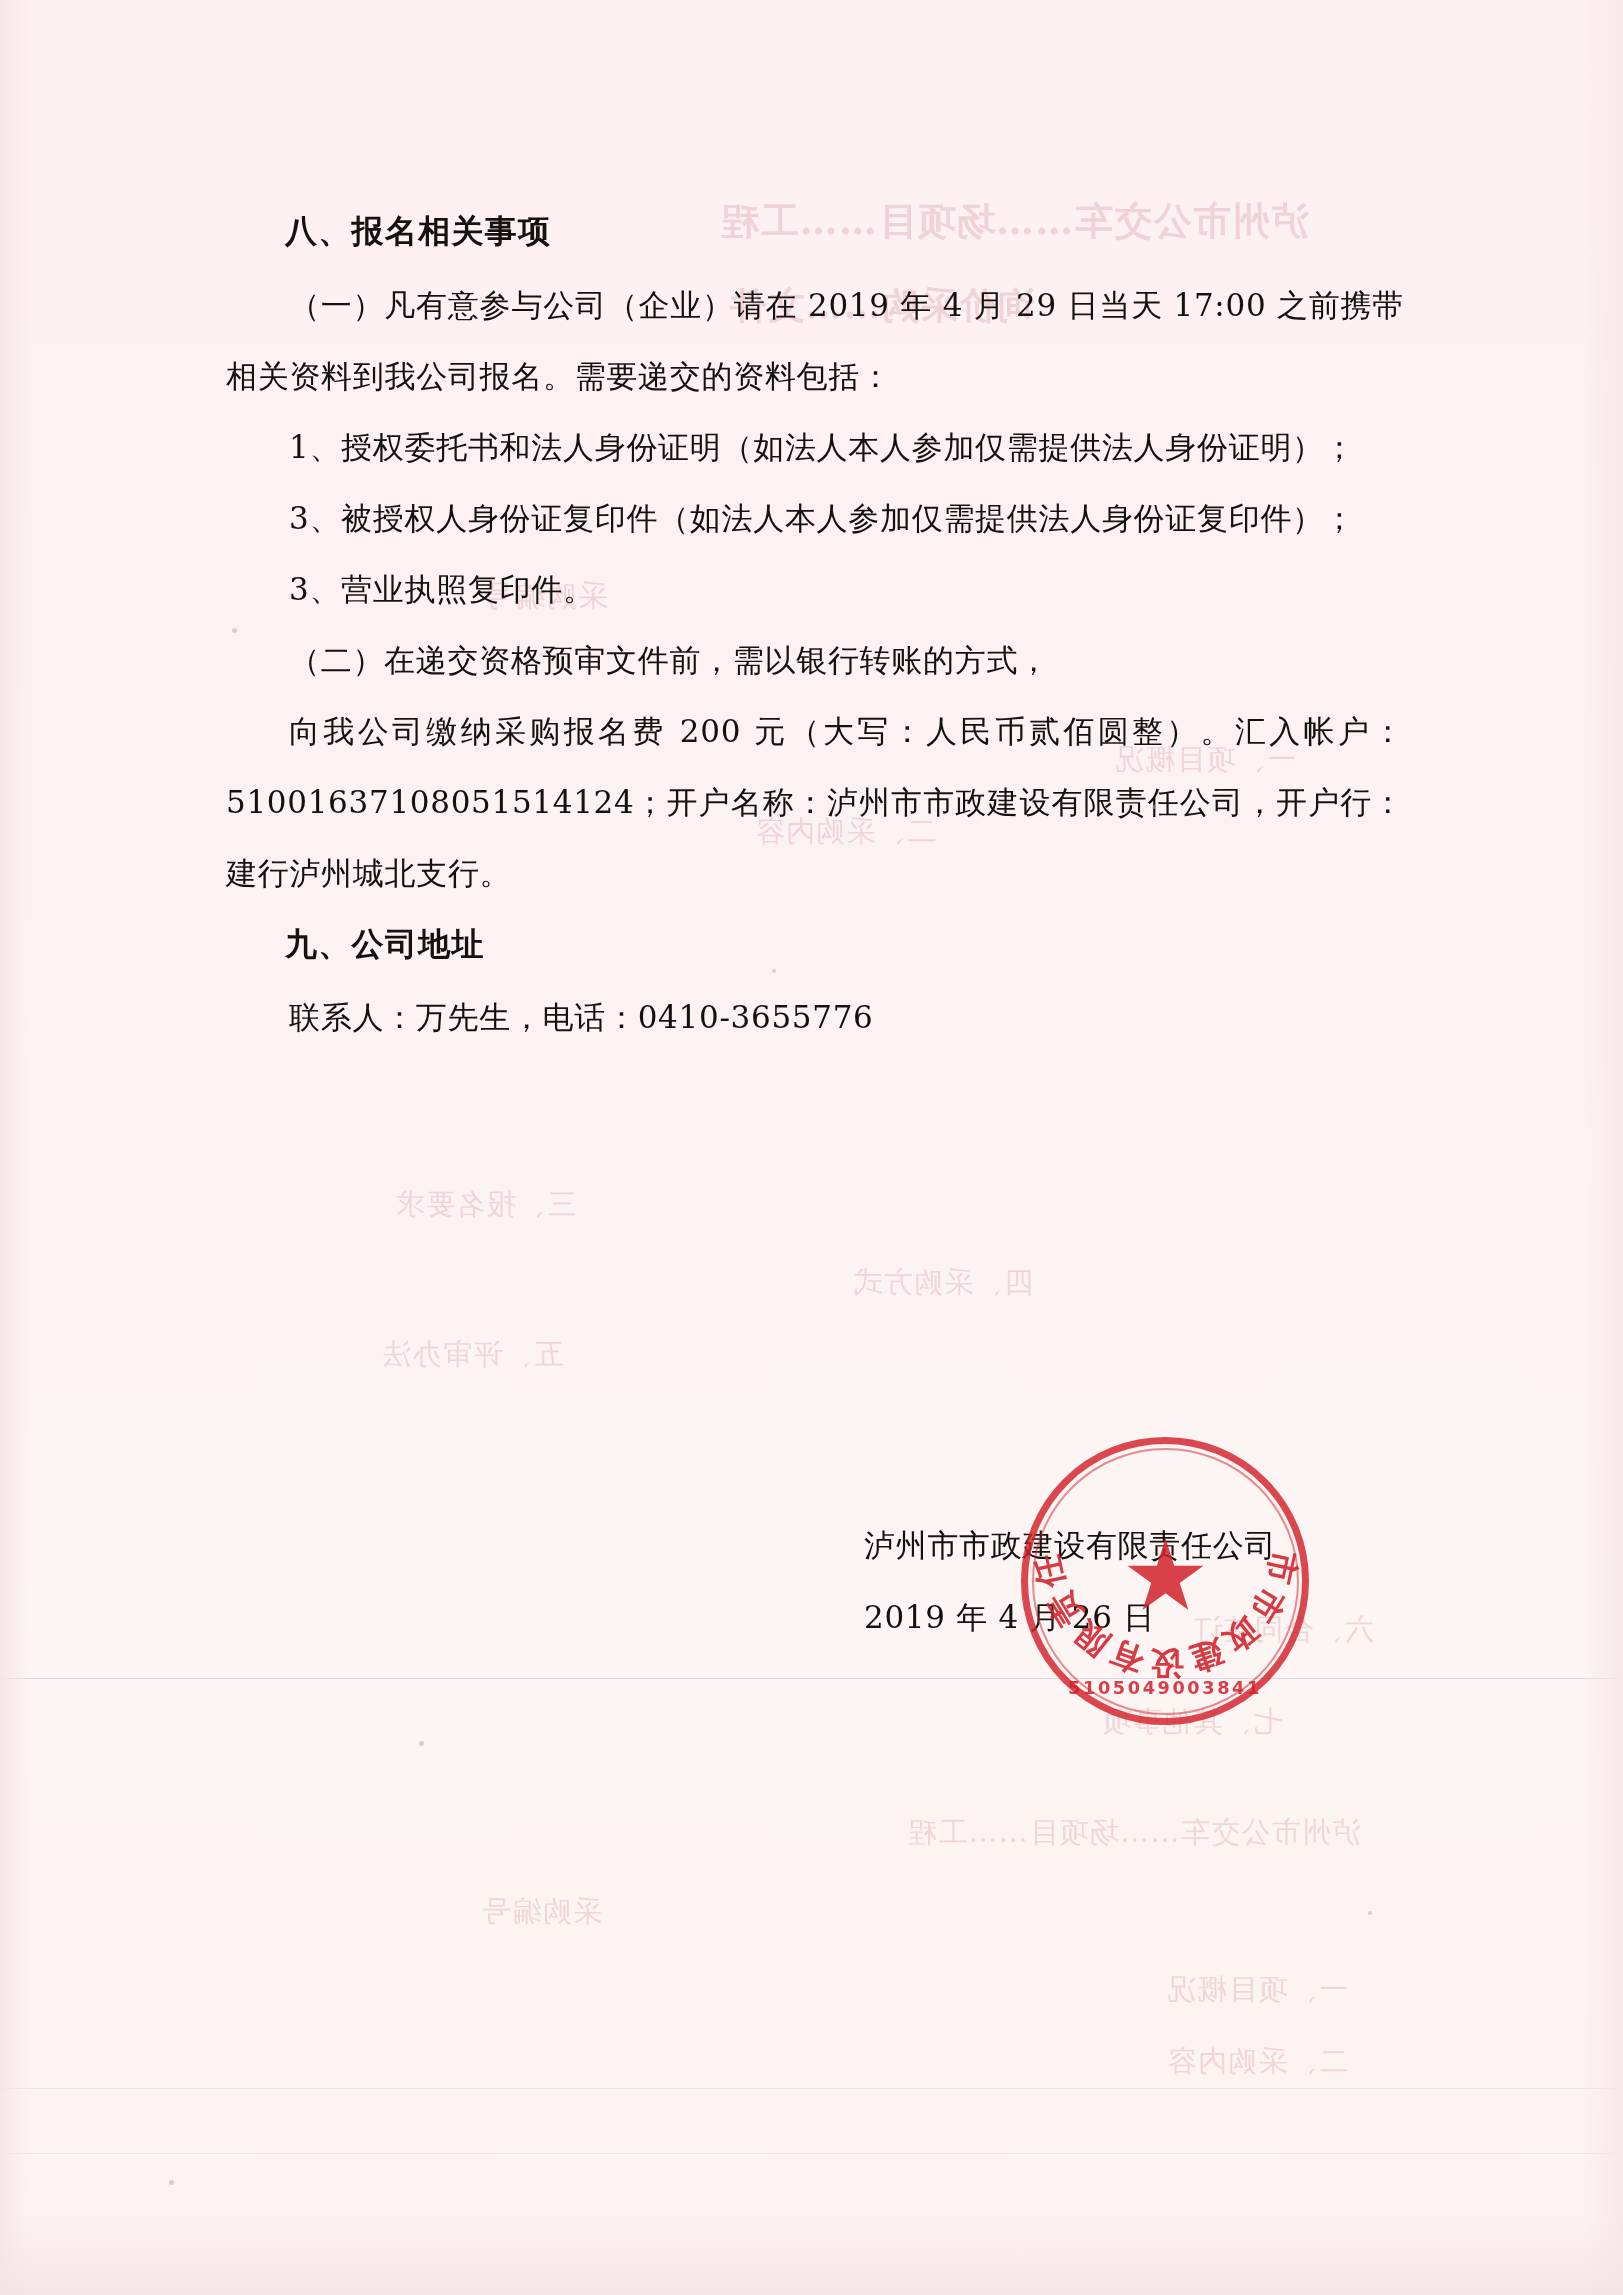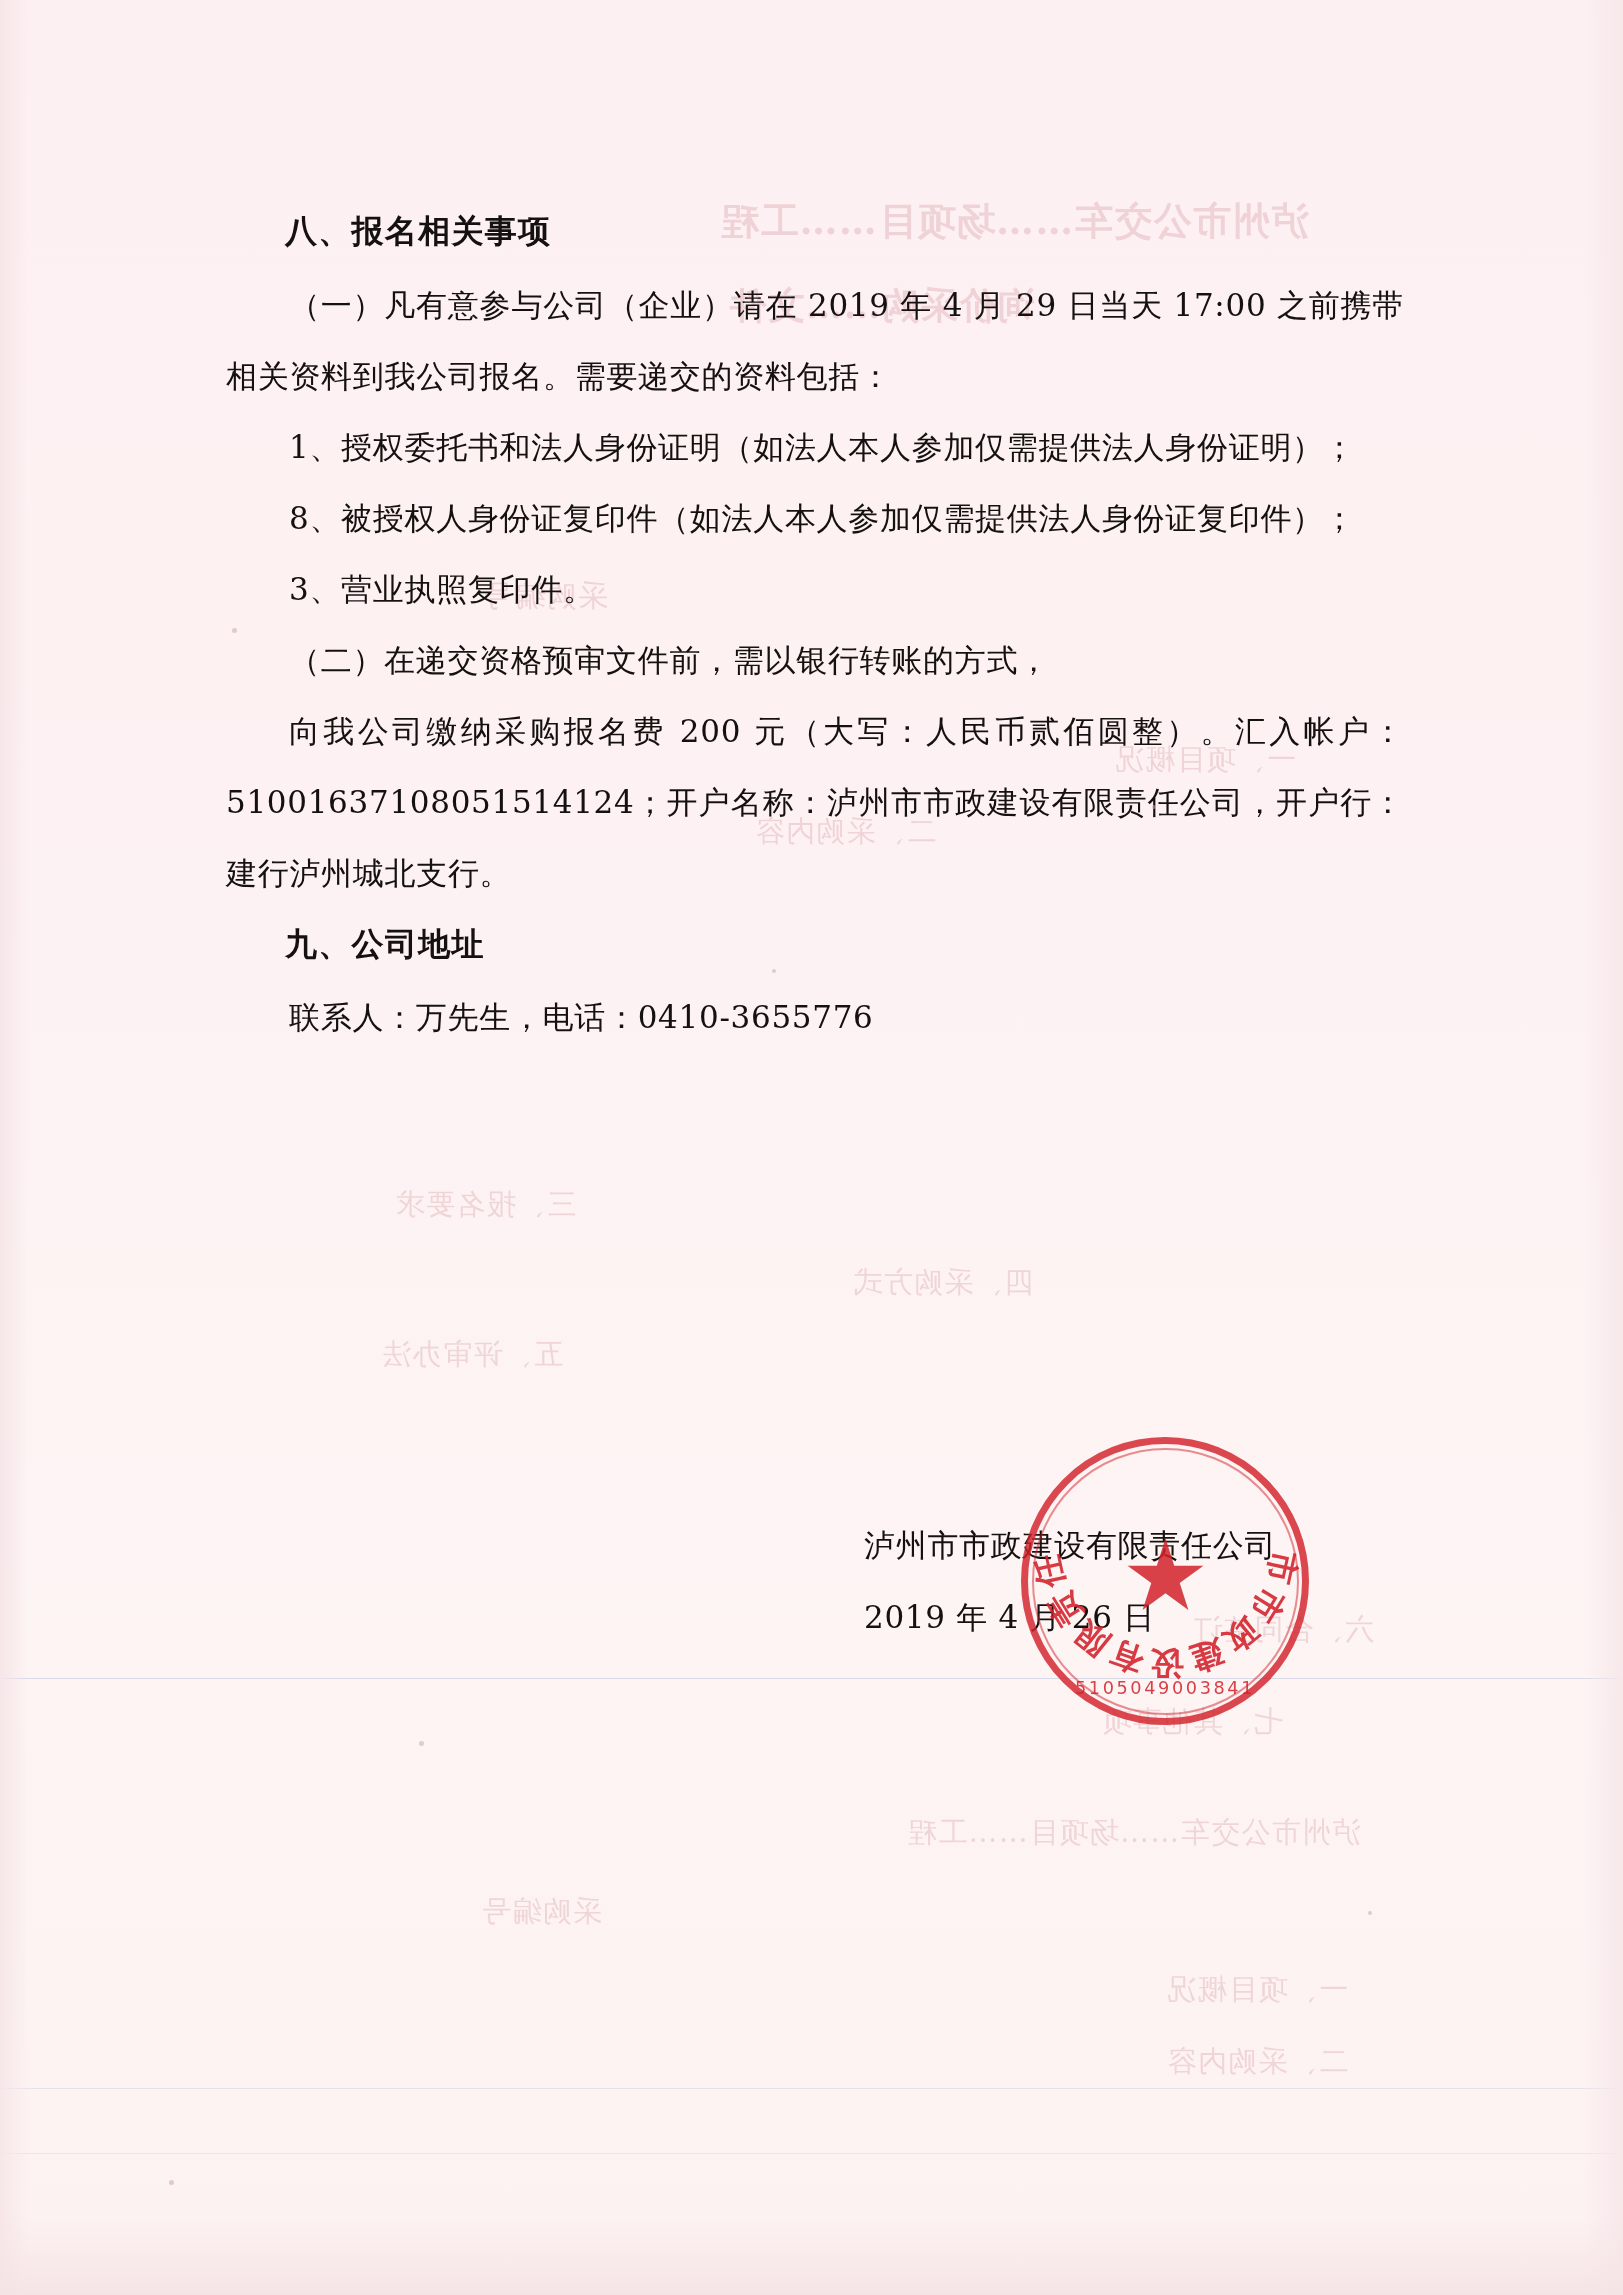--- a/index.html
+++ b/index.html
@@ -169,20 +169,21 @@
     position: absolute;
     left: 0;
     right: 0;
     bottom: 27.5px;
     text-align: center;
     color: #d2212a;
     font-size: 17.7px;
     letter-spacing: 2.6px;
     opacity: 0.85;
     font-family: "DejaVu Sans", "Liberation Sans", sans-serif;
+    font-weight: bold;
   }
   .seal svg { position: absolute; inset: 0; }
   .seal-arc-text {
     fill: #d2212a;
     opacity: 0.88;
     font-size: 50px;
     font-weight: 700;
     letter-spacing: 6px;
     font-family: "DejaVu Sans", "Liberation Sans", sans-serif;
   }
@@ -226,21 +227,21 @@
 
   <div class="content">
     <div class="doc-body">
 
       <h2 class="heading">八、报名相关事项</h2>
 
       <p class="para indent">（一）凡有意参与公司（企业）请在 2019 年 4 月 29 日当天 17:00 之前携带相关资料到我公司报名。需要递交的资料包括：</p>
 
       <p class="para indent">1、授权委托书和法人身份证明（如法人本人参加仅需提供法人身份证明）；</p>
 
-      <p class="para indent">8、被授权人身份证复印件（如法人本人参加仅需提供法人身份证复印件）；</p>
+      <p class="para indent">3、被授权人身份证复印件（如法人本人参加仅需提供法人身份证复印件）；</p>
 
       <p class="para indent">3、营业执照复印件。</p>
 
       <p class="para indent">（二）在递交资格预审文件前，需以银行转账的方式，</p>
 
       <p class="para indent">向我公司缴纳采购报名费 200 元（大写：人民币贰佰圆整）。汇入帐户：51001637108051514124；开户名称：泸州市市政建设有限责任公司，开户行：建行泸州城北支行。</p>
 
       <h2 class="heading">九、公司地址</h2>
 
 

